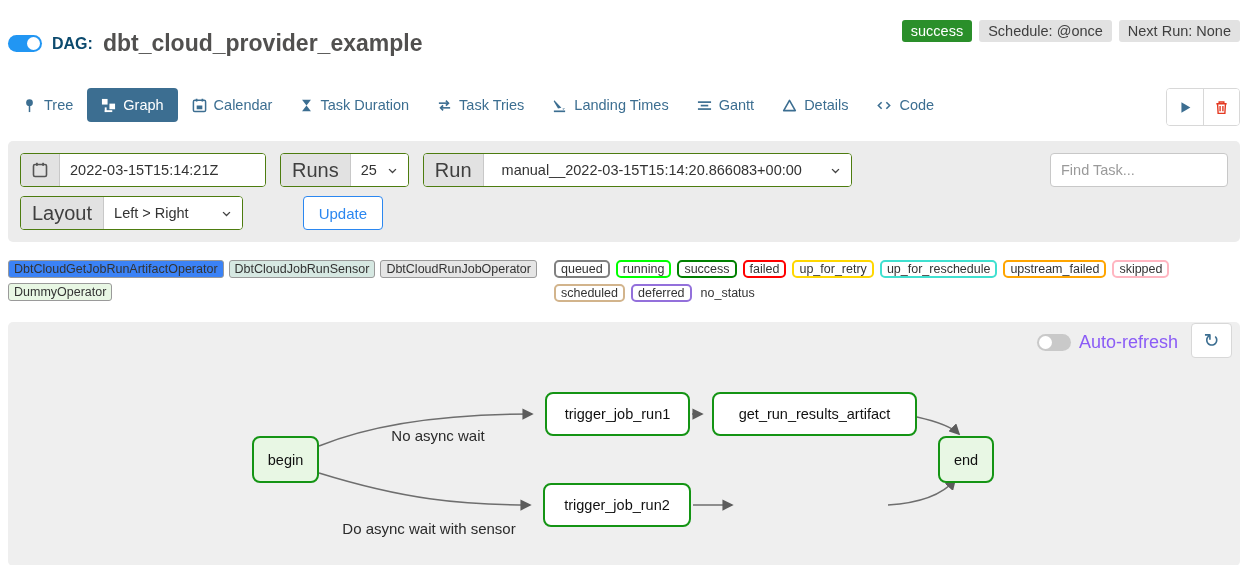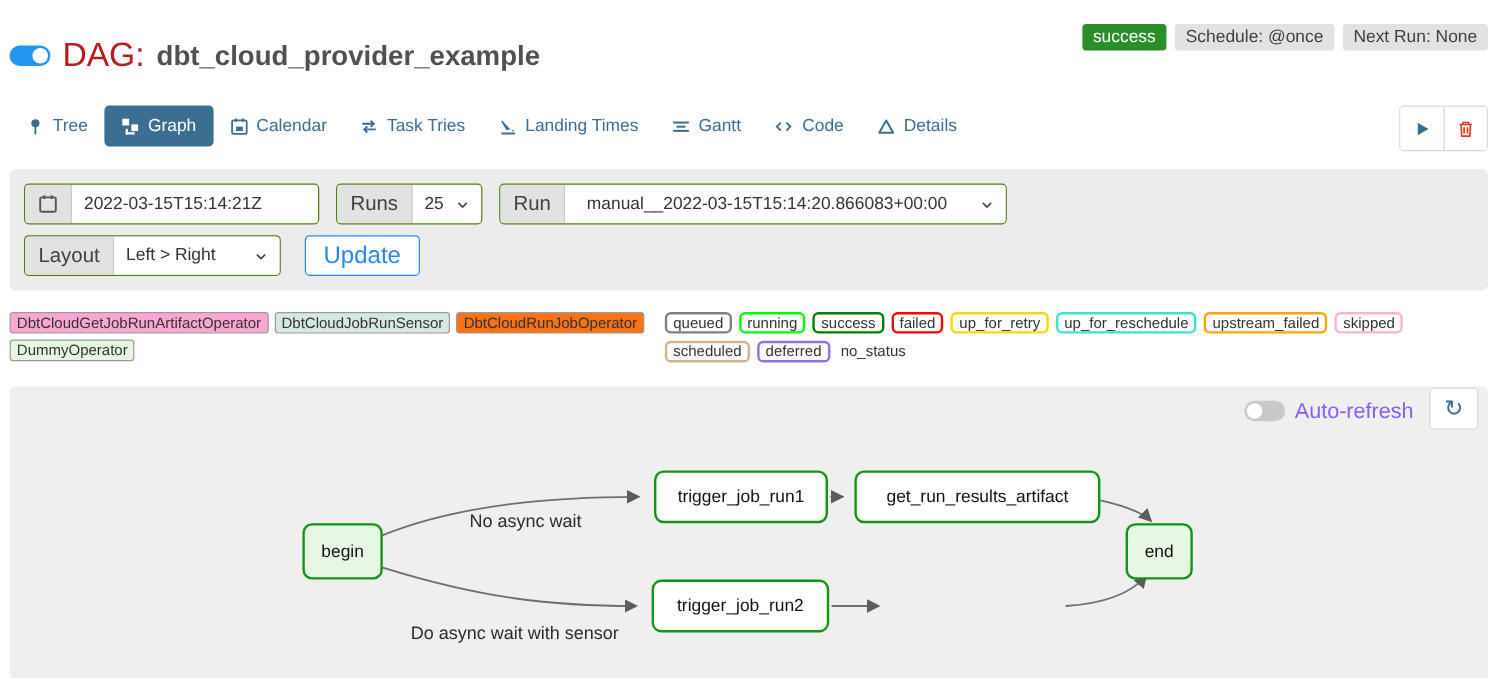--- a/index.html
+++ b/index.html
@@ -8,44 +8,44 @@
     font-family:"Liberation Sans", sans-serif; color:#3c3c3c; overflow:hidden;
   }
   
   .header { position:relative; padding:30px 8px 0 8px; height:70px; }
   .title-row { display:flex; align-items:center; gap:10px; }
   .switch { width:34px; height:17px; border-radius:10px; background:#2196f3; position:relative; display:inline-block; cursor:pointer; flex:none; }
   .switch .knob { position:absolute; top:2px; width:13px; height:13px; border-radius:50%; background:#fff; }
   .switch.on .knob { right:2px; }
   .switch.off { background:#c9c9c9; }
   .switch.off .knob { left:2px; }
-  .dag-prefix { font-size:28px; font-weight:400; color:#b91c1c; }
+  .dag-prefix { font-size:16px; font-weight:700; color:#0c4a6e; }
   .dag-title { font-size:23px; font-weight:700; color:#51504f; }
   .header-badges { position:absolute; top:20px; right:8px; display:flex; gap:7px; }
   .badge { font-size:14.5px; padding:3px 9px; border-radius:3px; background:#e2e2e2; color:#3f3f3f; white-space:nowrap; }
   .badge.success { background:#2a8f2a; color:#fff; }
   
   .tabbar { display:flex; align-items:center; margin:18px 8px 0 8px; position:relative; }
   .tab { display:flex; align-items:center; gap:7px; color:#3c6e91; font-size:14.5px; padding:9px 14px; border-radius:4px; cursor:pointer; white-space:nowrap; }
   .tab.active { background:#3c6e91; color:#fff; }
   .tab svg { display:block; }
   .tab-actions { position:absolute; right:0; top:0; display:flex; border:1px solid #d8d8d8; border-radius:4px; overflow:hidden; background:#fff; }
   .tab-actions .abtn { width:36px; height:36px; display:flex; align-items:center; justify-content:center; background:#fff; cursor:pointer; }
   .tab-actions .abtn + .abtn { border-left:1px solid #d8d8d8; }
   
   .filter-panel { margin:19px 8px 0 8px; background:#ececec; border-radius:5px; padding:12px; }
   .frow { display:flex; align-items:center; gap:14px; }
   .frow + .frow { margin-top:9px;gap:20px; }
   .igroup { display:flex; align-items:stretch; height:34px; border:1px solid #4d7c0f; border-radius:4px; overflow:hidden; background:#fff; }
-  .iaddon { background:#e2e2e2; border-right:1px solid #c8c8c8; display:flex; align-items:center; padding:0 11px; font-size:17px; color:#3f3f3f; }
+  .iaddon { background:#e2e2e2; border-right:1px solid #c8c8c8; display:flex; align-items:center; padding:0 11px; font-size:20px; color:#3f3f3f; }
   .itext { display:flex; align-items:center; padding:0 10px; font-size:14.5px; color:#333; background:#fff; border:none; outline:none; font-family:"Liberation Sans",sans-serif; }
   .fakesel { display:flex; align-items:center; gap:10px; padding:0 10px; font-size:14.5px; color:#333; background:#fff; cursor:pointer; }
   .find-input { margin-left:auto; height:34px; width:178px; border:1px solid #c8c8c8; border-radius:4px; padding:0 10px; font-size:14.5px; font-family:"Liberation Sans",sans-serif; color:#333; background:#fff; outline:none; }
   .find-input::placeholder { color:#9a9a9a; }
-  .update-btn { height:34px; padding:0 15px; background:#fff; border:1px solid #2b87f0; color:#2b87f0; font-size:20px; border-radius:4px; cursor:pointer; font-family:"Liberation Sans",sans-serif; }
+  .update-btn { height:34px; padding:0 15px; background:#fff; border:1px solid #2b87f0; color:#2b87f0; font-size:15px; border-radius:4px; cursor:pointer; font-family:"Liberation Sans",sans-serif;margin-left:40px; }
   
   .legend { display:flex; margin:18px 8px 0 8px; align-items:flex-start; }
   .op-legend { width:546px; display:flex; flex-wrap:wrap; gap:5px; }
   .state-legend { flex:1; display:flex; flex-wrap:wrap; gap:6px; align-items:center; }
   .op-badge { font-size:12.5px; color:#333; border:1px solid #9a9a9a; border-radius:3px; padding:1px 5px; background:#fff; white-space:nowrap; }
   .state-badge { font-size:12.5px; color:#333; border:2px solid #808080; border-radius:5px; padding:0 5px; background:#fff; white-space:nowrap; }
   .no-status { font-size:12.5px; color:#333; padding:0 3px; }
   
   .graph-panel { position:relative; margin:20px 8px 0 8px; height:244px; background:#efefef; border-radius:5px; }
   .autorefresh { position:absolute; top:10px; right:62px; display:flex; align-items:center; gap:8px; font-size:18px; color:#8b5cf6; }
@@ -98,20 +98,26 @@
   <div class="tab">
     <svg width="15" height="15" viewBox="0 0 16 16">
         <rect x="1.5" y="2.5" width="13" height="12" rx="1.5" fill="none" stroke="currentColor" stroke-width="1.6"></rect>
         <rect x="4" y="0.8" width="1.8" height="3" fill="currentColor"></rect>
         <rect x="10.2" y="0.8" width="1.8" height="3" fill="currentColor"></rect>
         <rect x="5" y="8" width="6" height="4" fill="currentColor"></rect>
       </svg>
     <span>Calendar</span>
   </div>
   <div class="tab">
+    <svg width="13" height="15" viewBox="0 0 16 16">
+        <path d="M2.5 1h11L8 8 2.5 1zm0 14h11L8 8l-5.5 7z" fill="currentColor"></path>
+      </svg>
+    <span>Task Duration</span>
+  </div>
+  <div class="tab">
     <svg width="15" height="15" viewBox="0 0 16 16" fill="none" stroke="currentColor" stroke-width="1.7">
         <path d="M2 5.5h10"></path>
         <path d="M9.5 2.8l2.7 2.7-2.7 2.7"></path>
         <path d="M14 10.5H4"></path>
         <path d="M6.5 7.8l-2.7 2.7 2.7 2.7"></path>
       </svg>
     <span>Task Tries</span>
   </div>
   <div class="tab">
     <svg width="15" height="15" viewBox="0 0 16 16">
@@ -123,31 +129,31 @@
   </div>
   <div class="tab">
     <svg width="15" height="15" viewBox="0 0 16 16">
         <rect x="1" y="3.5" width="14" height="1.8" fill="currentColor"></rect>
         <rect x="4" y="7.2" width="8" height="1.8" fill="currentColor"></rect>
         <rect x="1" y="10.9" width="14" height="1.8" fill="currentColor"></rect>
       </svg>
     <span>Gantt</span>
   </div>
   <div class="tab">
+    <svg width="15" height="15" viewBox="0 0 16 16">
+        <path d="M8 2.5 14.2 13.5H1.8z" fill="none" stroke="currentColor" stroke-width="1.7" stroke-linejoin="round"></path>
+      </svg>
+    <span>Details</span>
+  </div>
+  <div class="tab">
     <svg width="16" height="15" viewBox="0 0 16 16" fill="none" stroke="currentColor" stroke-width="1.7">
         <path d="M5.5 4.5 2 8l3.5 3.5"></path>
         <path d="M10.5 4.5 14 8l-3.5 3.5"></path>
       </svg>
     <span>Code</span>
-  </div>
-  <div class="tab">
-    <svg width="15" height="15" viewBox="0 0 16 16">
-        <path d="M8 2.5 14.2 13.5H1.8z" fill="none" stroke="currentColor" stroke-width="1.7" stroke-linejoin="round"></path>
-      </svg>
-    <span>Details</span>
   </div>
   <div class="tab-actions">
     <div class="abtn">
       <svg width="13" height="13" viewBox="0 0 16 16">
           <path d="M3 1.5v13L14 8z" fill="#3c6e91"></path>
         </svg>
     </div>
     <div class="abtn">
       <svg width="15" height="15" viewBox="0 0 16 16" fill="none" stroke="#e43921" stroke-width="1.5">
           <path d="M2.5 4h11"></path>
@@ -182,40 +188,41 @@
     </div>
     <div class="igroup">
       <span class="iaddon">Run</span>
       <div class="fakesel">
         <span style="padding:0 18px 0 8px;">manual__2022-03-15T15:14:20.866083+00:00</span>
         <svg width="11" height="11" viewBox="0 0 16 16" fill="none" stroke="#444" stroke-width="2">
             <path d="M3 6l5 5 5-5"></path>
           </svg>
       </div>
     </div>
+    <input class="find-input" placeholder="Find Task..." style="">
   </div>
   <div class="frow">
     <div class="igroup">
       <span class="iaddon">Layout</span>
       <div class="fakesel">
         <span style="padding-right:22px;">Left &gt; Right</span>
         <svg width="11" height="11" viewBox="0 0 16 16" fill="none" stroke="#444" stroke-width="2">
             <path d="M3 6l5 5 5-5"></path>
           </svg>
       </div>
     </div>
     <button class="update-btn">Update</button>
   </div>
 </div>
 
 <div class="legend">
   <div class="op-legend">
-    <span class="op-badge" style="background: #f9a8d4;">DbtCloudGetJobRunArtifactOperator</span>
+    <span class="op-badge" style="background: #3b82f6;">DbtCloudGetJobRunArtifactOperator</span>
     <span class="op-badge" style="background: rgb(214, 232, 226);">DbtCloudJobRunSensor</span>
-    <span class="op-badge" style="background: #f97316;">DbtCloudRunJobOperator</span>
+    <span class="op-badge" style="background: #e5e5e5;">DbtCloudRunJobOperator</span>
     <span class="op-badge" style="background: rgb(232, 247, 228);">DummyOperator</span>
   </div>
   <div class="state-legend">
     <span class="state-badge" style="border-color: rgb(128, 128, 128);">queued</span>
     <span class="state-badge" style="border-color: rgb(0, 255, 0);">running</span>
     <span class="state-badge" style="border-color: rgb(0, 128, 0);">success</span>
     <span class="state-badge" style="border-color: rgb(255, 0, 0);">failed</span>
     <span class="state-badge" style="border-color: rgb(255, 215, 0);">up_for_retry</span>
     <span class="state-badge" style="border-color: rgb(64, 224, 208);">up_for_reschedule</span>
     <span class="state-badge" style="border-color: rgb(255, 165, 0);">upstream_failed</span>

